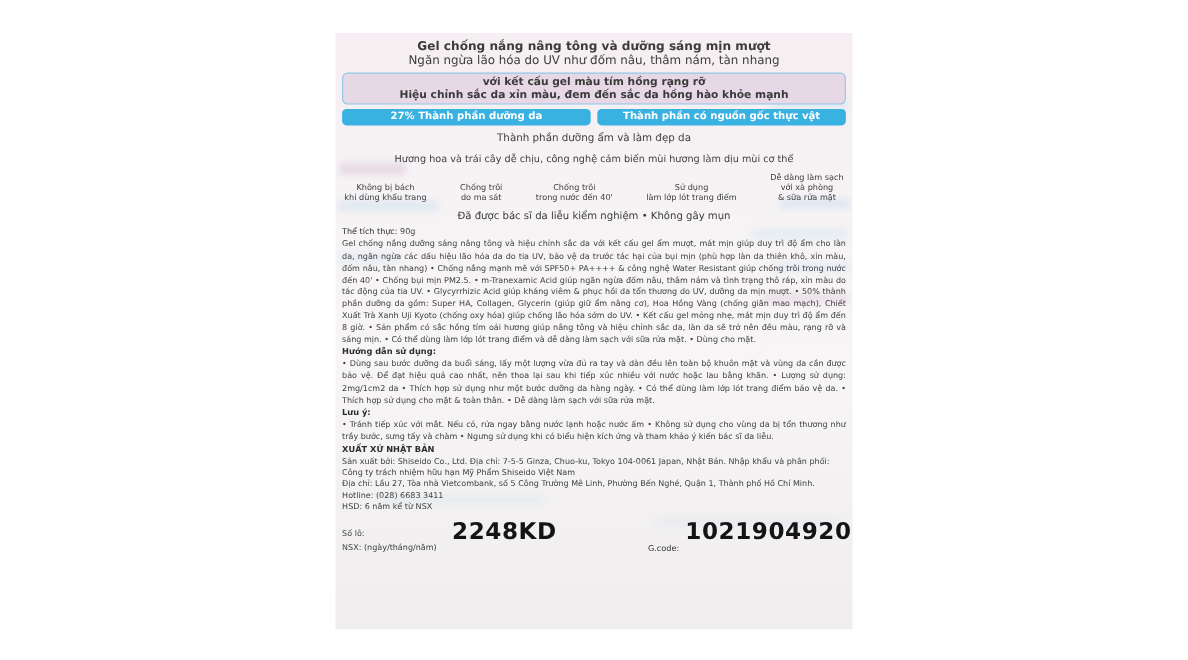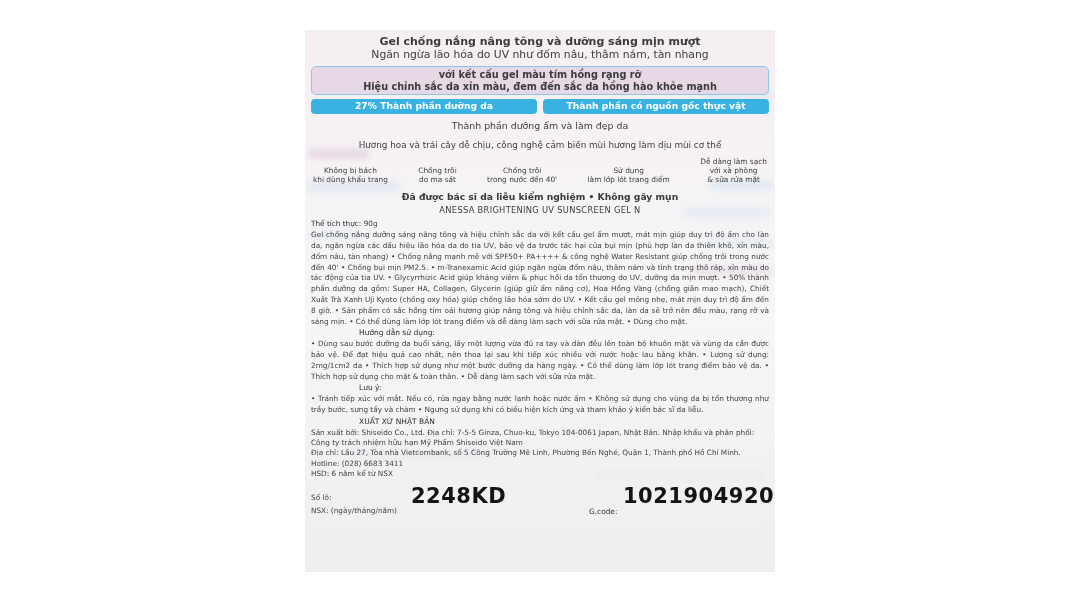--- a/index.html
+++ b/index.html
@@ -38,30 +38,30 @@
   .pill-row{display:flex;gap:6px;margin-top:4px;}
   .pill{flex:1;background:#39b1e1;color:#ffffff;border-radius:4px;font-size:9.2px;font-weight:bold;
         text-align:center;padding:2px 0 3px 0;line-height:10px;}
 
   .tagline1{margin-top:6px;text-align:center;font-size:9.4px;color:#3e3e3e;}
   .tagline2{margin-top:9px;text-align:center;font-size:8.8px;color:#3e3e3e;}
 
   .features{display:flex;justify-content:space-between;align-items:flex-end;margin:8px 2px 0 2px;}
   .feature{white-space:pre-line;text-align:center;font-size:7.4px;line-height:8.8px;color:#3c3c3c;}
 
-  .derm{margin-top:7px;text-align:center;font-size:9.2px;font-weight:bold;color:#3a3a3a;}
+  .derm{margin-top:7px;text-align:center;font-size:9.2px;font-weight:normal;color:#3a3a3a;}
 
   .product-box-wrap{text-align:center;margin-top:5px;}
   .product-box{display:inline-block;border:1.5px solid #2a2a2a;border-radius:9px;padding:2px 10px;
                font-size:8.5px;font-weight:bold;color:#222;background:rgba(255,255,255,.5);}
   .product-en{margin-top:3px;text-align:center;font-size:8.3px;color:#3c3c3c;letter-spacing:.3px;}
 
   .body-text{margin-top:4px;font-size:7.3px;line-height:10.8px;color:#3f3f3f;text-align:justify;}
   .inline-head{font-weight:normal;color:#2e2e2e;}
-  .sec-head{font-size:7.5px;font-weight:normal;color:#2e2e2e;line-height:10.8px;margin-top:1px;margin-left:48px;}
+  .sec-head{font-size:7.5px;font-weight:bold;color:#2e2e2e;line-height:10.8px;margin-top:1px;}
   .plain-line{font-size:7.3px;line-height:10.4px;color:#3f3f3f;}
 
   .batch-row{position:relative;height:36px;margin-top:1px;}
   .lot-label{position:absolute;left:0;top:12px;font-size:7.3px;}
   .nsx-label{position:absolute;left:0;top:25px;font-size:7.3px;}
   .big-num{position:absolute;font-weight:bold;color:#141414;font-size:21px;letter-spacing:.5px;
            font-family:"DejaVu Sans","Liberation Sans",sans-serif;}
   .lot-num{left:100px;top:3px;}
   .gcode-label{position:absolute;left:278px;top:14px;font-size:7.4px;color:#333;margin-top:12px;}
   .gcode-num{left:312px;top:3px;}
@@ -110,21 +110,20 @@
 trong nước đến 40'</div>
         <div class="feature">Sử dụng
 làm lớp lót trang điểm</div>
         <div class="feature">Dễ dàng làm sạch
 với xà phòng
 &amp; sữa rửa mặt</div>
       </div>
 
       <div class="derm">Đã được bác sĩ da liễu kiểm nghiệm • Không gây mụn</div>
 
-      <div class="product-en">ANESSA BRIGHTENING UV SUNSCREEN GEL N</div>
 
       <div class="body-text">
         <span class="inline-head">Thể tích thực:</span>
         <span>90g</span><br>
         <span>Gel chống nắng dưỡng sáng nâng tông và hiệu chỉnh sắc da với kết cấu gel ẩm mượt, mát mịn giúp duy trì độ ẩm cho làn da, ngăn ngừa các dấu hiệu lão hóa da do tia UV, bảo vệ da trước tác hại của bụi mịn (phù hợp làn da thiên khô, xỉn màu, đốm nâu, tàn nhang) • Chống nắng mạnh mẽ với SPF50+ PA++++ &amp; công nghệ Water Resistant giúp chống trôi trong nước đến 40' • Chống bụi mịn PM2.5. • m-Tranexamic Acid giúp ngăn ngừa đốm nâu, thâm nám và tình trạng thô ráp, xỉn màu do tác động của tia UV. • Glycyrrhizic Acid giúp kháng viêm &amp; phục hồi da tổn thương do UV, dưỡng da mịn mượt. • 50% thành phần dưỡng da gồm: Super HA, Collagen, Glycerin (giúp giữ ẩm nâng cơ), Hoa Hồng Vàng (chống giãn mao mạch), Chiết Xuất Trà Xanh Uji Kyoto (chống oxy hóa) giúp chống lão hóa sớm do UV. • Kết cấu gel mỏng nhẹ, mát mịn duy trì độ ẩm đến 8 giờ. • Sản phẩm có sắc hồng tím oải hương giúp nâng tông và hiệu chỉnh sắc da, làn da sẽ trở nên đều màu, rạng rỡ và sáng mịn. • Có thể dùng làm lớp lót trang điểm và dễ dàng làm sạch với sữa rửa mặt. • Dùng cho mặt.</span>
       </div>
 
       <div class="sec-head">Hướng dẫn sử dụng:</div>
       <div class="body-text" style="margin-top:0;">• Dùng sau bước dưỡng da buổi sáng, lấy một lượng vừa đủ ra tay và dàn đều lên toàn bộ khuôn mặt và vùng da cần được bảo vệ. Để đạt hiệu quả cao nhất, nên thoa lại sau khi tiếp xúc nhiều với nước hoặc lau bằng khăn. • Lượng sử dụng: 2mg/1cm2 da • Thích hợp sử dụng như một bước dưỡng da hàng ngày. • Có thể dùng làm lớp lót trang điểm bảo vệ da. • Thích hợp sử dụng cho mặt &amp; toàn thân. • Dễ dàng làm sạch với sữa rửa mặt.</div>
 

